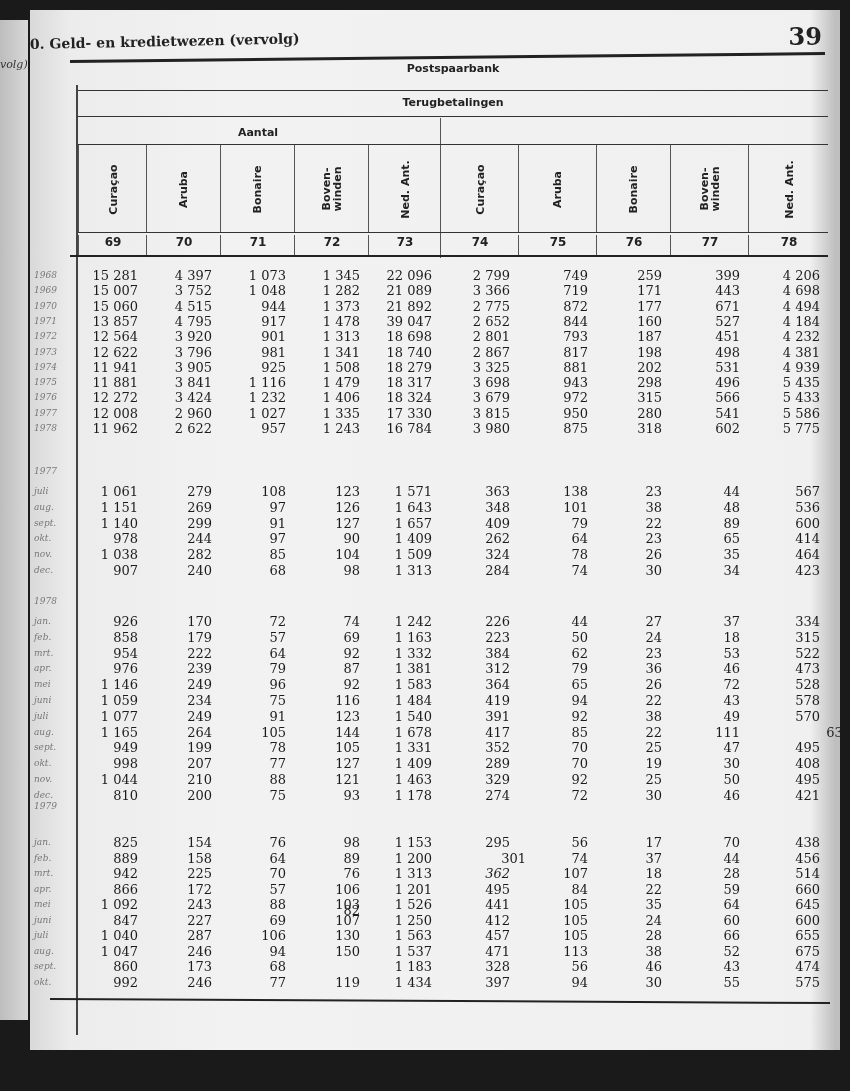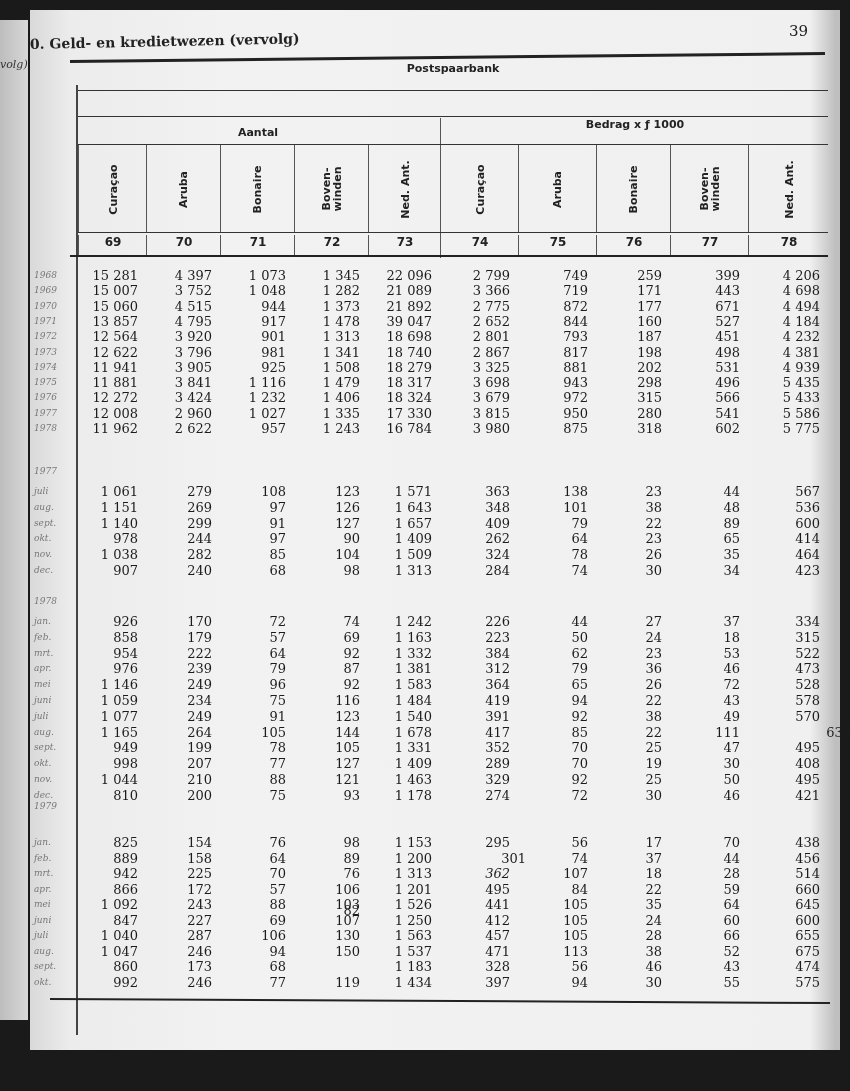--- a/index.html
+++ b/index.html
@@ -14,22 +14,23 @@
     background: linear-gradient(90deg, #bdbdbd, #d8d8d8);
   }
   .left-page .lp-header {
     position: absolute; top: 38px; left: 0; font-size: 11px; color: #333; font-style: italic;
   }
   .page {
     position: absolute; left: 30px; top: 10px; width: 810px; height: 1040px;
     background: linear-gradient(90deg, #d9d9d9 0px, #ececec 40px, #f2f2f2 200px, #f0f0f0 780px, #bfbfbf 805px);
   }
   .page-number {
-    position: absolute; right: 32px; top: 12px; font-size: 15px; color: #222;
+    position: absolute; right: 18px; top: 12px; font-size: 24px; color: #222;
     font-family: "DejaVu Serif", serif;
+    font-weight: bold;
   }
   .section-title {
     position: absolute; left: 0px; top: 26px; font-size: 14px; font-weight: bold; color: #222;
     font-family: "DejaVu Serif", serif; transform: rotate(-1.2deg); transform-origin: left;
   }
   .rule-thick { position: absolute; background: #222; }
   .rule-thin { position: absolute; background: #333; }
   .stub-rule { position: absolute; left: 46px; top: 75px; width: 2px; height: 950px; background: #444; }
 
   .hdr-text {
@@ -68,24 +69,24 @@
 
 <div class="page" id="page">
   <div class="page-number">39</div>
   <div class="section-title">0. Geld- en kredietwezen (vervolg)</div>
 
   <div class="rule-thick" style="left:40px;top:46px;width:755px;height:3px;transform:rotate(-0.6deg);"></div>
   <div class="stub-rule"></div>
 
   <div class="hdr-text" style="left:48px;width:750px;top:52px;">Postspaarbank</div>
   <div class="rule-thin" style="left:48px;top:80px;width:750px;height:1px;"></div>
+  <div class="hdr-text" style="left:48px;width:750px;top:86px;">Terugbetalingen</div>
   <div class="rule-thin" style="left:48px;top:106px;width:750px;height:1px;"></div>
 
   <div class="hdr-text" style="left:48px;width:360px;top:116px;">Aantal</div>
-  <div class="hdr-text" style="left:410px;width:390px;top:108px;">Bedrag x ƒ 1000</div>
   <div class="rule-thin" style="left:410px;top:108px;width:1px;height:140px;background:#555;"></div>
   <div class="rule-thin" style="left:48px;top:134px;width:750px;height:1px;"></div>
 
   <div id="colheads">
       <div class="col-head" style="left: 48px; width: 68px;">
         <div class="rot">Curaçao</div>
       </div>
       <div class="col-num" style="left: 48px; width: 68px;">69</div>
       <div class="col-head" style="left: 116px; width: 74px;">
         <div class="rot">Aruba</div>

